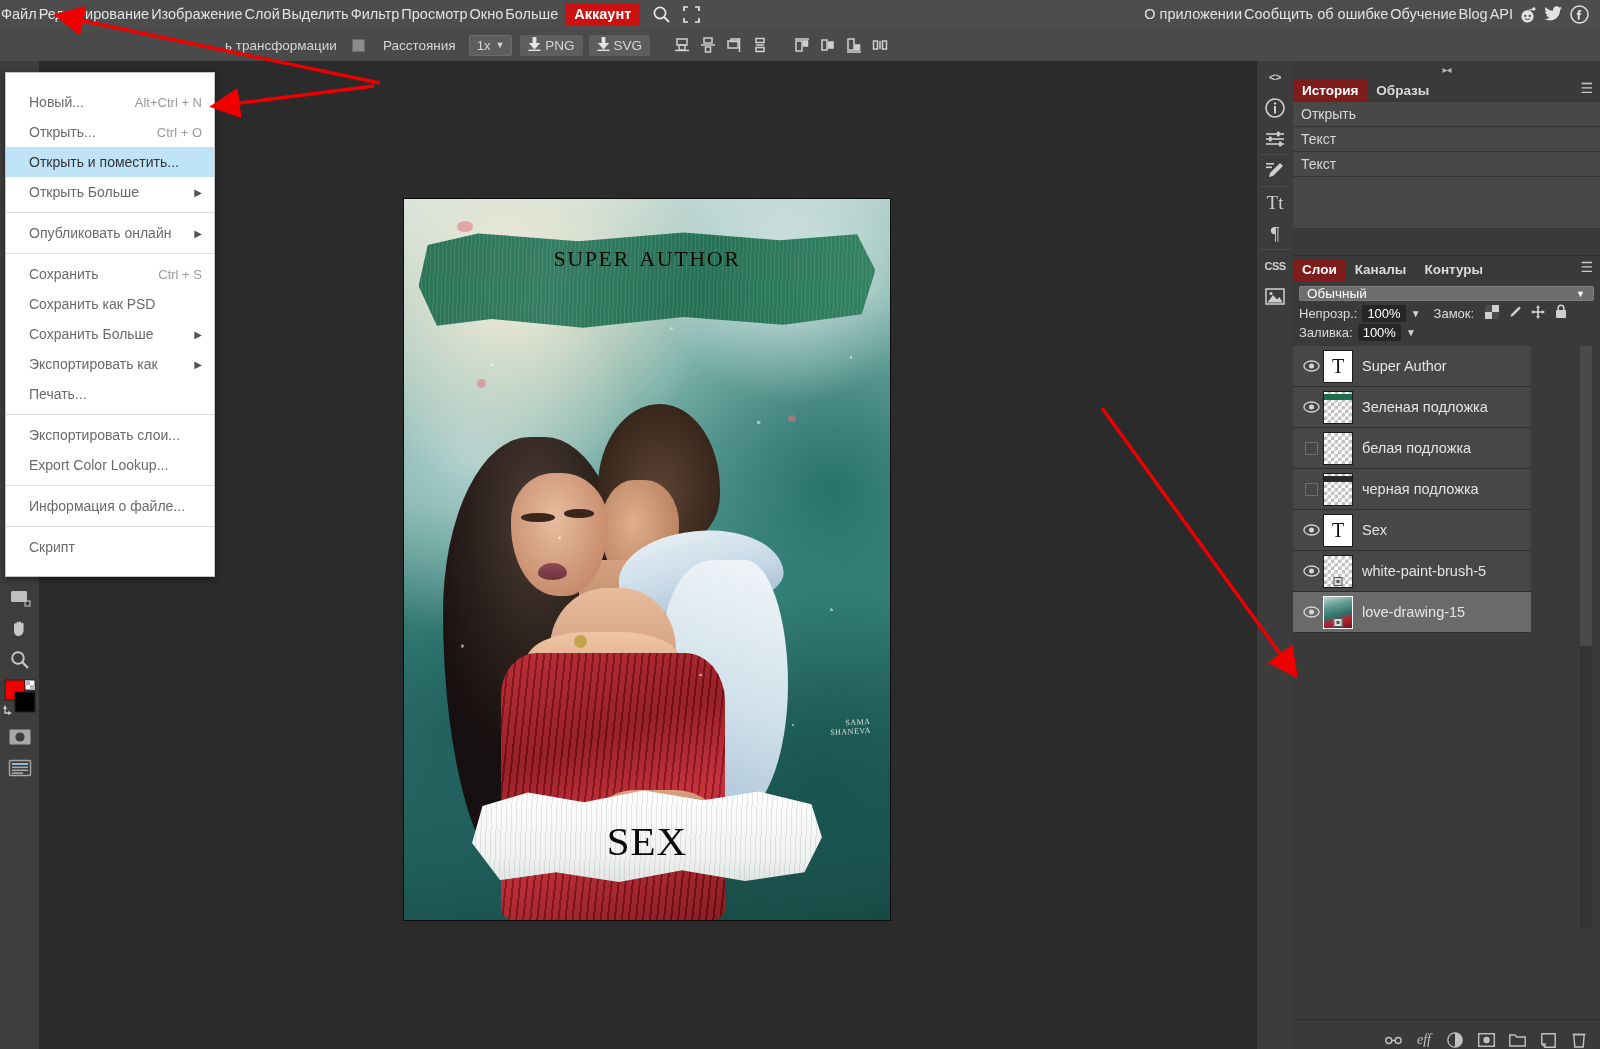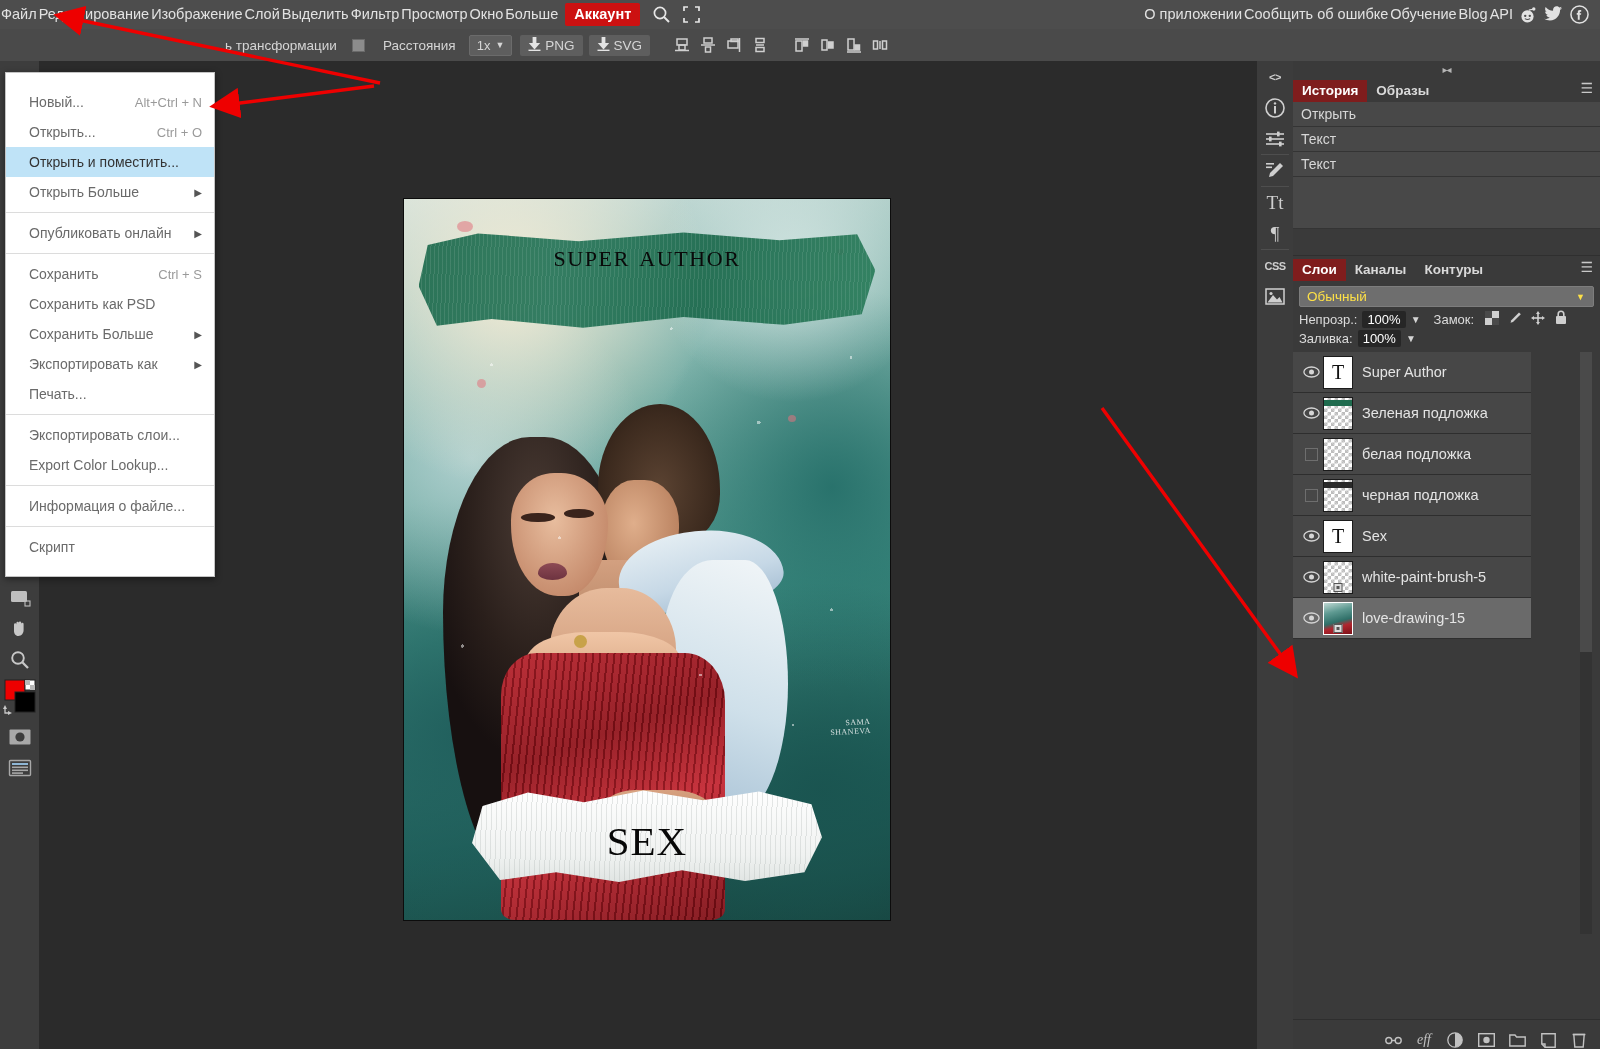--- a/index.html
+++ b/index.html
@@ -236,22 +236,22 @@
   .hist-item {
     height: 25px; line-height: 25px; padding-left: 8px; font-size: 14px;
     background: #484848; color: #d7d7d7; border-bottom: 1px solid #343434;
   }
   .hist-blank { background:#484848; height: 52px; border-bottom:1px solid #343434;}
 
   #layerpanel { position: absolute; left: 36px; top: 195px; width: 307px; height: 793px; background:#3a3a3a; }
   .lp-modewrap { padding: 5px 6px 2px; }
   .lp-mode {
     background: #6e6e6e; border: 1px solid #7d7d7d; border-radius: 2px;
-    height: 21px; display: flex; align-items: center; padding: 0 7px;
-    font-size: 13.5px; color: #fde047; position: relative;
+    height: 15px; display: flex; align-items: center; padding: 0 7px;
+    font-size: 13.5px; color: #ffffff; position: relative;
   }
   .lp-mode .caret { position: absolute; right: 8px; font-size: 9px; }
   .lp-row { display:flex; align-items:center; padding: 1px 6px; font-size:13px; gap:5px; color:#dcdcdc; }
   .lp-val { background: #262626; color: #ffffff; padding: 1px 5px; border-radius:2px; font-size:13px; }
   .lp-caret { font-size: 10px; color:#d5d5d5; }
   .lp-locks { display:flex; align-items:center; gap:9px; margin-left:6px; }
 
   .layer-list { position: relative; margin-top: 4px; height: 582px; overflow: hidden; }
   .layer-row {
     height: 41px; display: flex; align-items: center;

